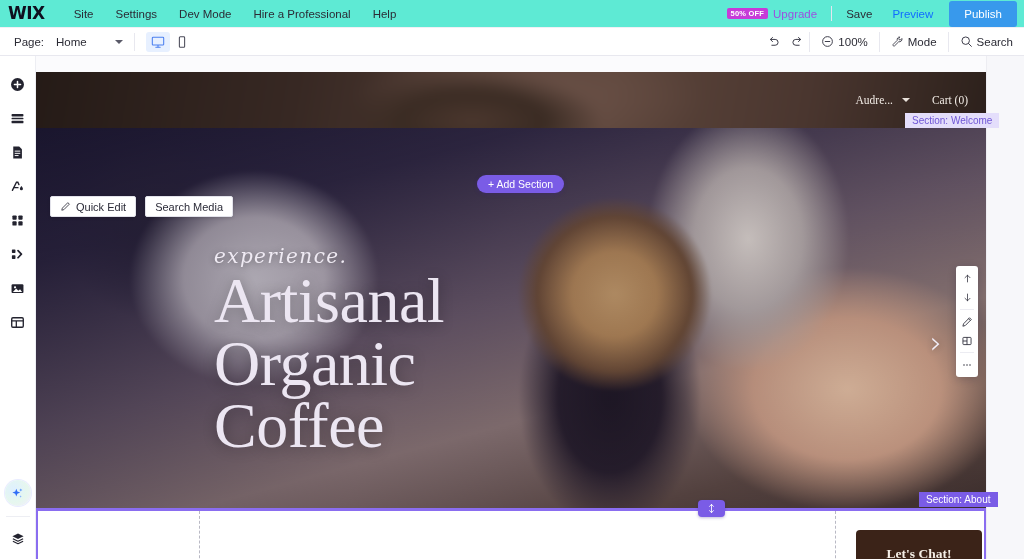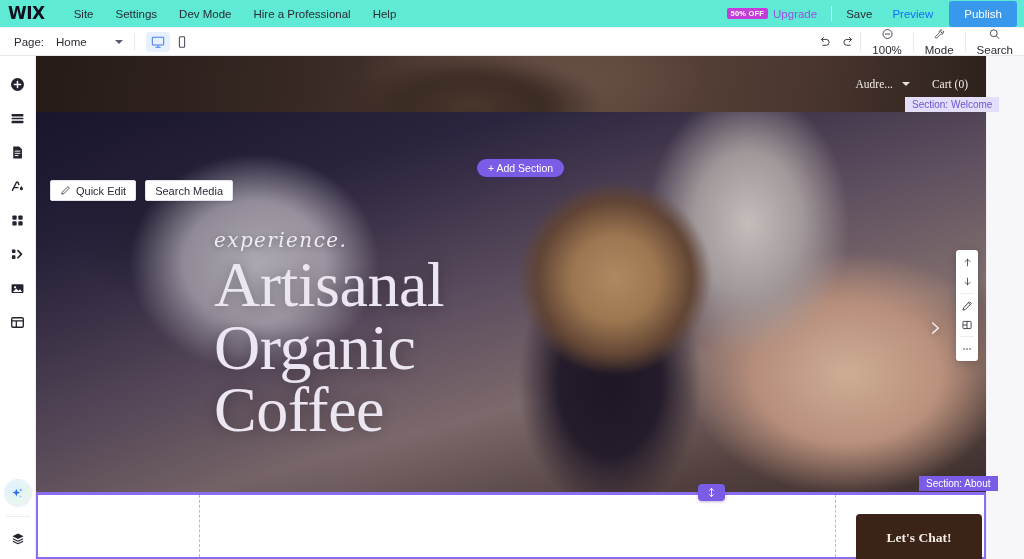--- a/index.html
+++ b/index.html
@@ -79,21 +79,21 @@
   .connect-link { color: #c161e8; margin-left: 8px; cursor: pointer; }
   .subbar-right {
     margin-left: auto; display: flex; align-items: center; height: 28px;
   }
   .ic-btn {
     width: 24px; height: 24px; display: flex; align-items: center;
     justify-content: center; cursor: pointer; color: #3b3b48;
   }
   .tool-group {
     display: flex; align-items: center; gap: 4px; padding: 0 11px;
-    font-size: 11.5px; color: #2b2b35; cursor: pointer; height: 28px; flex-direction: column;
+    font-size: 11.5px; color: #2b2b35; cursor: pointer; height: 28px;
   }
   .vsep { width: 1px; height: 20px; background: #e8e8ef; }
 
   
   .leftrail {
     position: absolute; left: 0; top: 56px; width: 36px; height: 503px;
     background: #fff; border-right: 1px solid #edeef3;
     display: flex; flex-direction: column; align-items: center;
     padding-top: 14px;
   }
@@ -111,21 +111,21 @@
     box-shadow: 0 0 0 1px rgba(190,200,255,.35);
   }
   .rail-div { width: 24px; height: 1px; background: #edeef3; margin: 2px 0 8px; }
 
   
   .canvas {
     position: absolute; left: 36px; top: 56px;
     width: 988px; height: 503px; background: #fbfbfd; overflow: hidden;
   }
   .stage {
-    position: absolute; left: 0; top: 0; width: 950px; height: 428px;
+    position: absolute; left: 0; top: 16px; width: 950px; height: 428px;
     background: #fff;
   }
 
   
   .site-header {
     position: absolute; left: 0; top: 0; width: 950px; height: 56px;
     overflow: hidden; background: #3a2a24;
   }
   .site-header .hdrimg {
     position: absolute; inset: -20px -10px;

